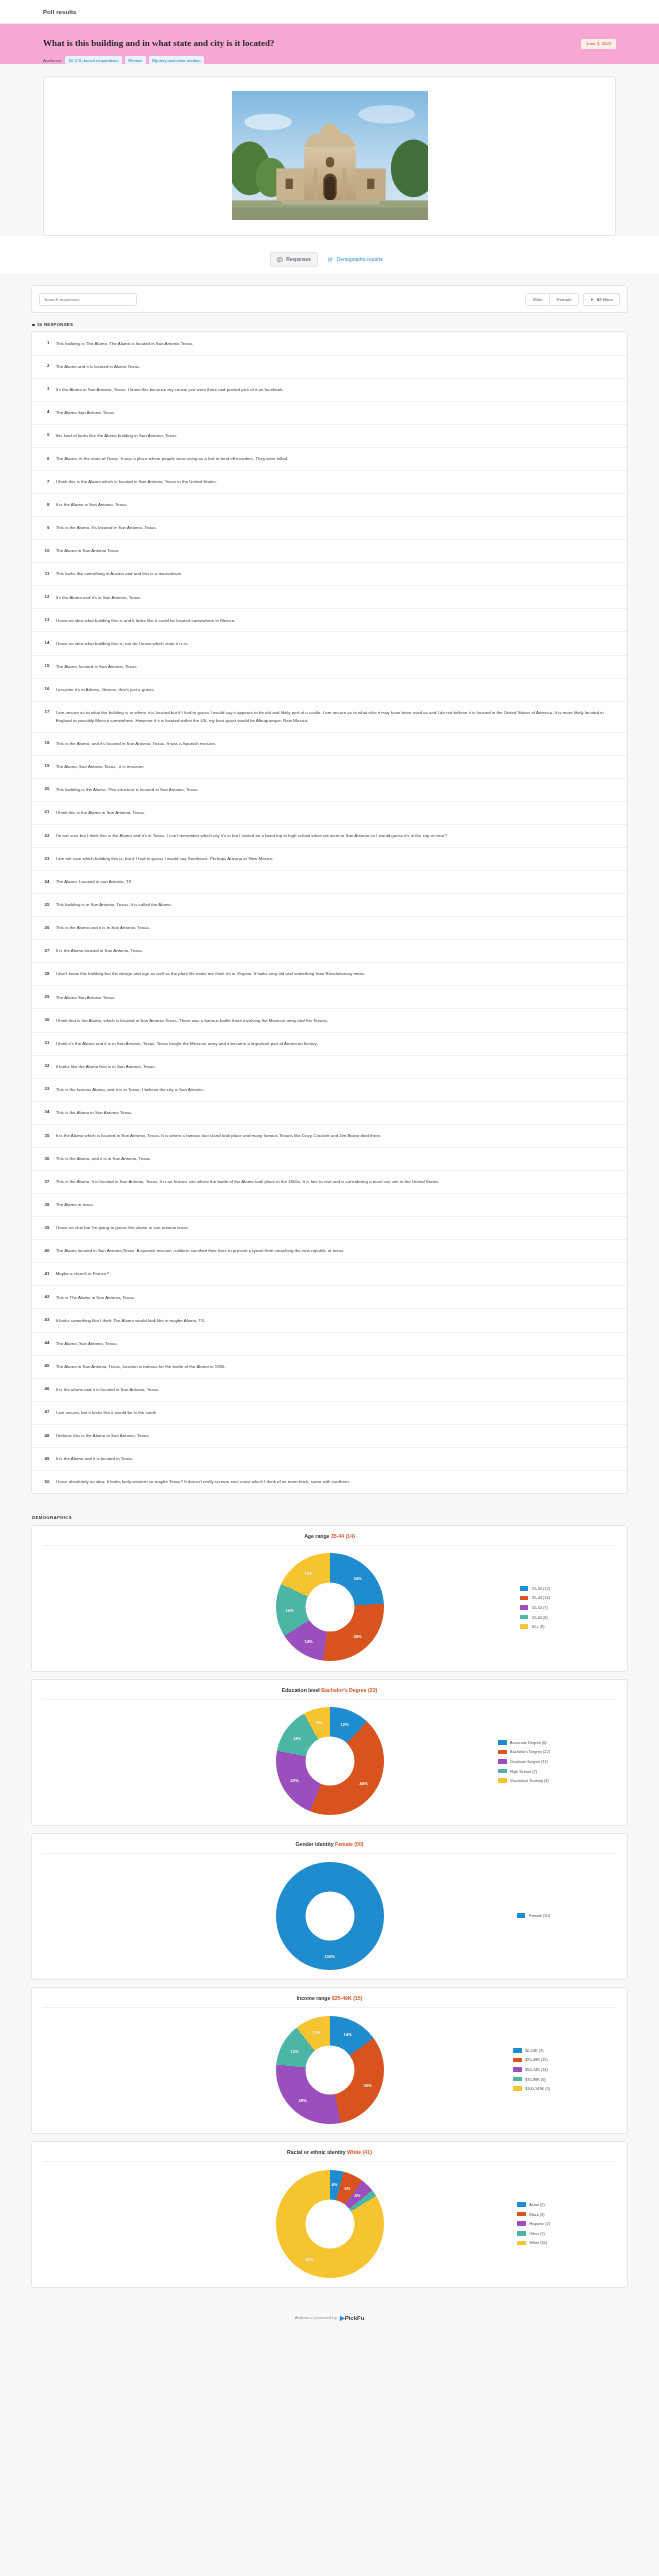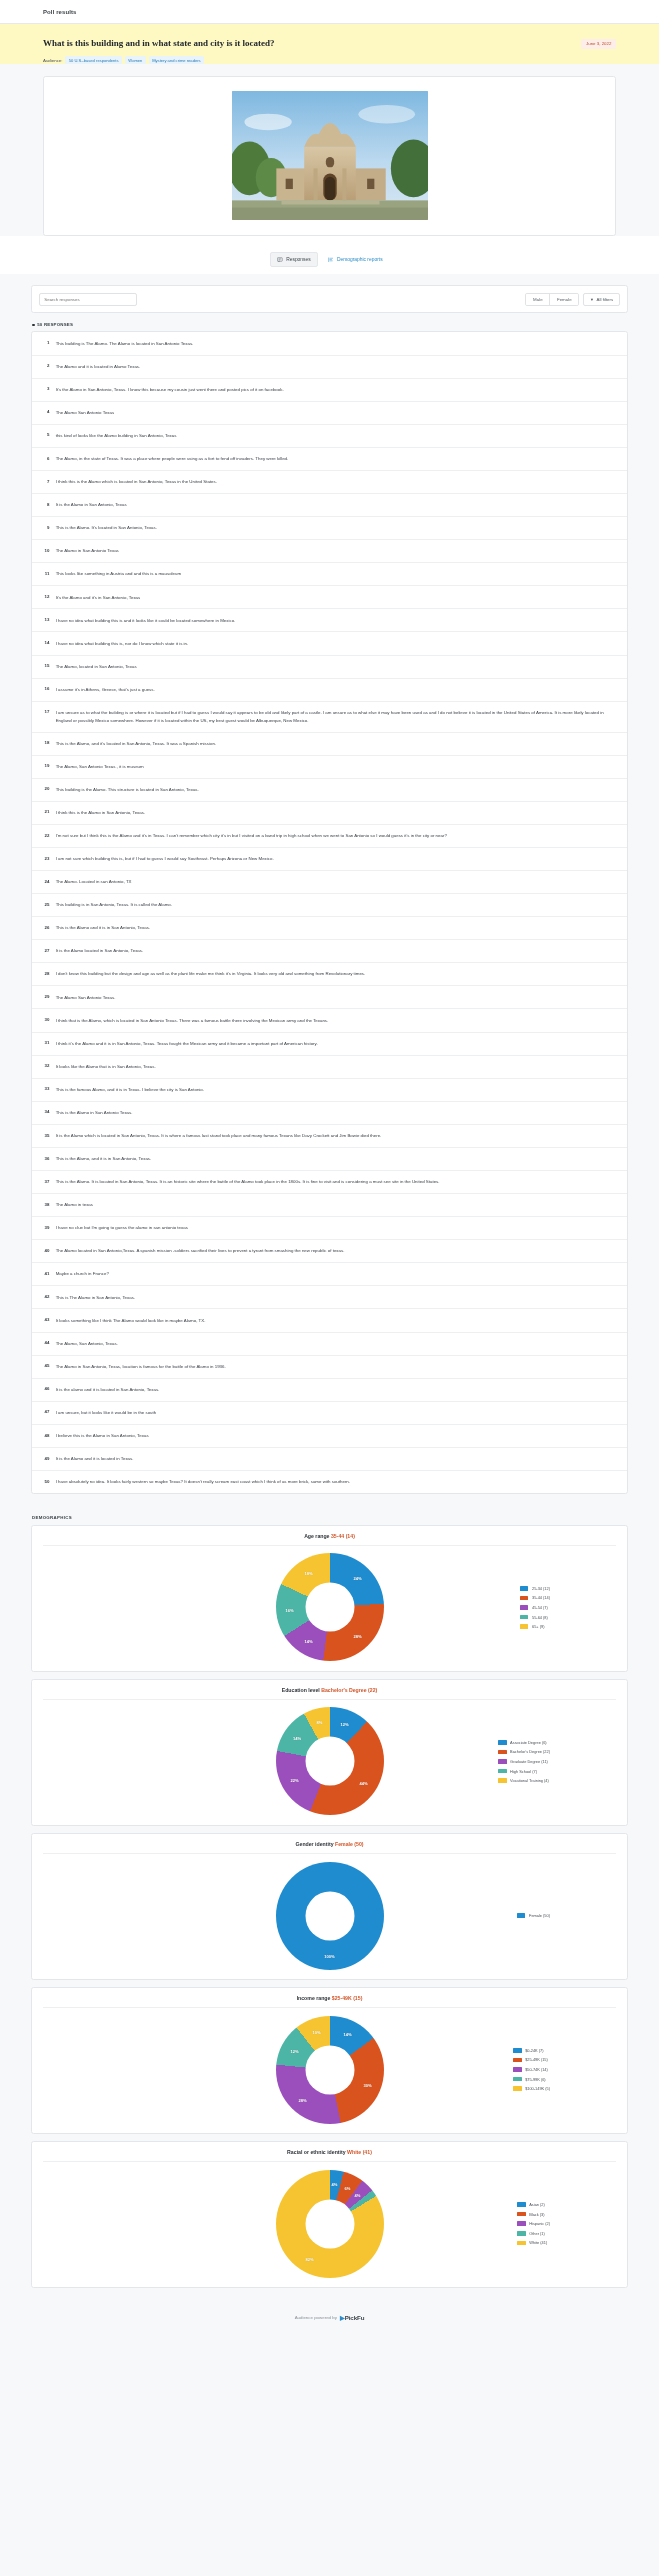--- a/index.html
+++ b/index.html
@@ -13,21 +13,21 @@
   .topbar {
     height: 24px;
     background: #ffffff;
     border-bottom: 0.5px solid #e6e8eb;
     display: flex;
     align-items: center;
     padding-left: 43px;
   }
   .topbar-title { font-size: 6px; font-weight: bold; color: #3c4348; letter-spacing: 0.1px; }
 
-  .qsection { background:#fef9c3; padding: 14.4px 43px 0 43px; }
+  .qsection { background:#f9a8d4; padding: 14.4px 43px 0 43px; }
   .qrow { display:flex; align-items:flex-start; justify-content:space-between; }
   .qtitle {
     font-family: "Liberation Serif", serif;
     font-size: 9px;
     font-weight: bold;
     color: #23282d;
     line-height: 1.3;
   }
   .date-badge {
     background:#fdeeea; color:#c0502a; font-size:4.4px; border-radius:1.5px;

